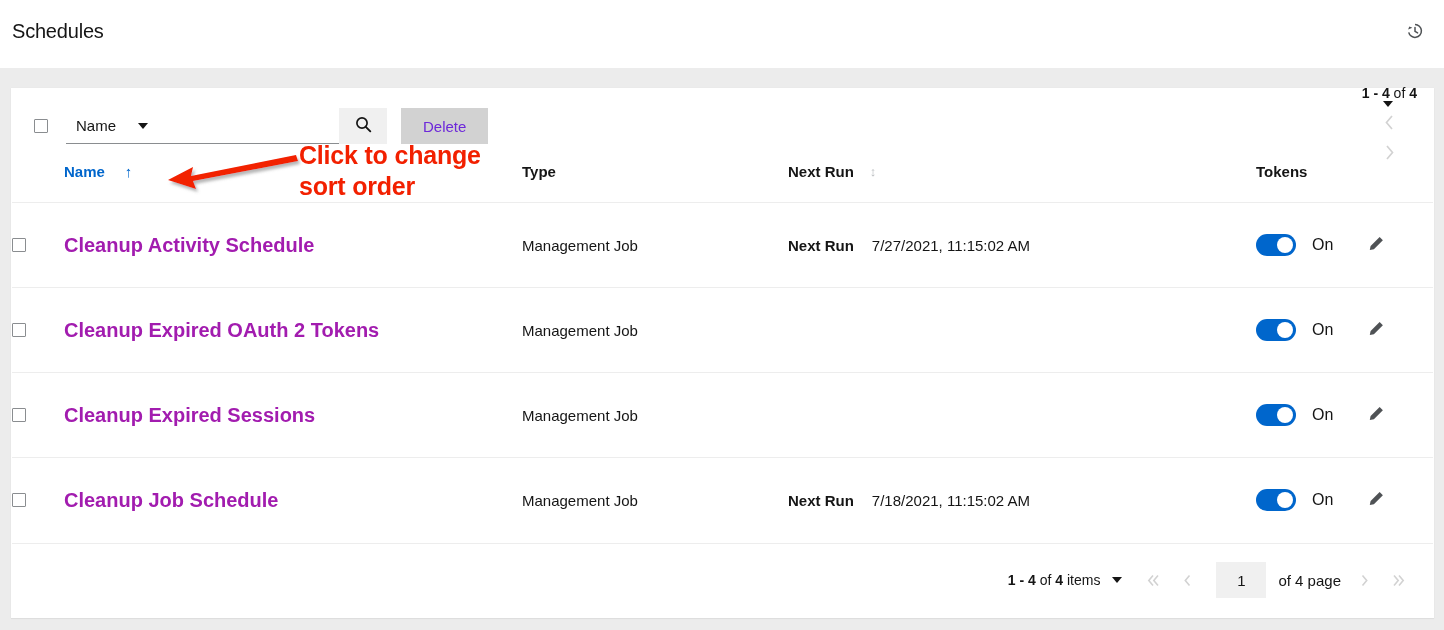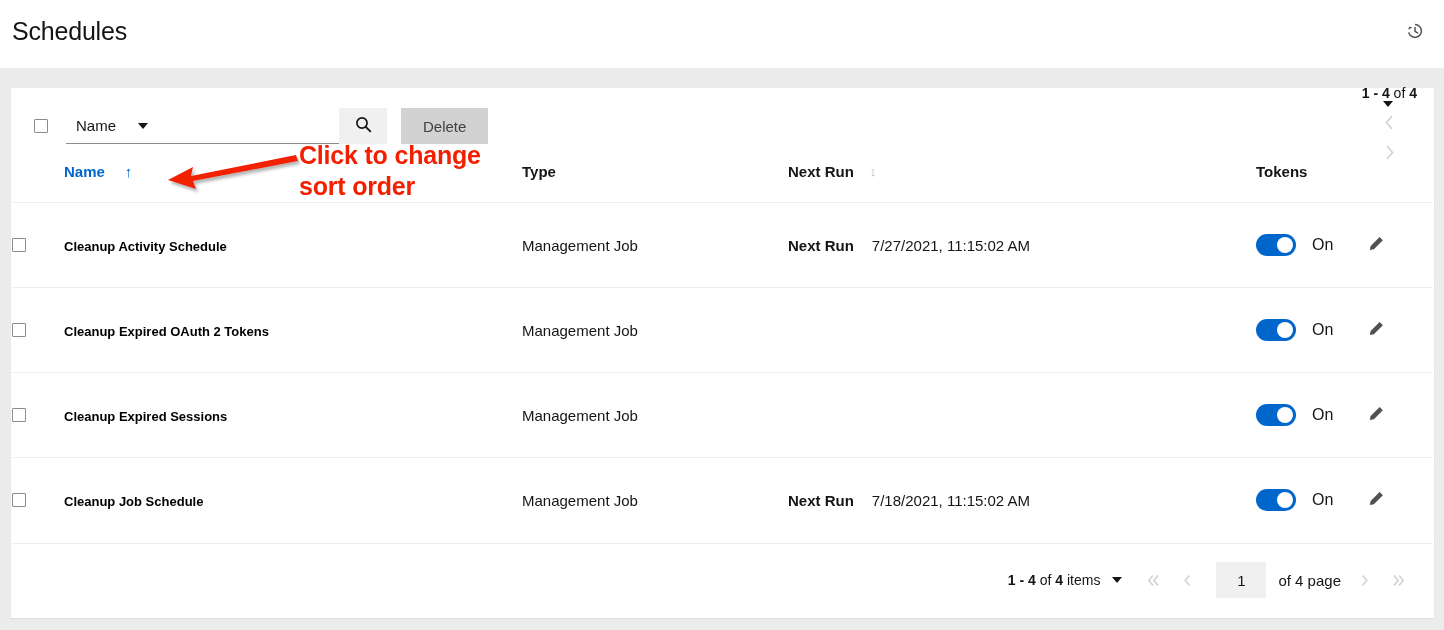--- a/index.html
+++ b/index.html
@@ -17,21 +17,21 @@
   .page-header {
     height: 68px;
     background: #ffffff;
     display: flex;
     align-items: center;
     justify-content: space-between;
     padding: 0 14px 0 12px;
     box-sizing: border-box;
   }
   .page-title {
-    font-size: 25px;
+    font-size: 20px;
     font-weight: 400;
     letter-spacing: -0.2px;
     color: #151515;
     line-height: 1;
     padding-bottom: 6px;
   }
   .header-actions {
     display: flex;
     align-items: center;
     padding-bottom: 4px;
@@ -121,21 +121,21 @@
     align-items: center;
     justify-content: center;
     cursor: pointer;
     margin-left: 0;
   }
   .delete-btn {
     margin-left: 14px;
     height: 36px;
     padding: 0 22px;
     background: #d2d2d2;
-    color: #404040;
+    color: #6d28d9;
     border: none;
     font-size: 15px;
     font-family: "Liberation Sans", sans-serif;
     cursor: default;
   }
   .toolbar-right {
     margin-left: auto;
     display: flex;
     align-items: center;
     flex-direction: column;
@@ -209,23 +209,23 @@
   }
   table.sched tbody tr { border-top: 1px solid #ededed; }
   table.sched td {
     padding: 26px 0;
     font-size: 15px;
     vertical-align: middle;
     height: 85px;
     box-sizing: border-box;
   }
   .row-link {
-    color: #000000;
+    color: #a21caf;
     font-weight: 700;
-    font-size: 13px;
+    font-size: 20px;
     text-decoration: none;
     cursor: pointer;
   }
   .nextrun-cell { display: flex; align-items: center; }
   .nextrun-label { font-weight: 700; font-size: 15px; margin-right: 18px; }
   .nextrun-value { font-size: 15px; }
   .actions-cell { display: flex; align-items: center; }
   .toggle {
     width: 40px;
     height: 22px;

